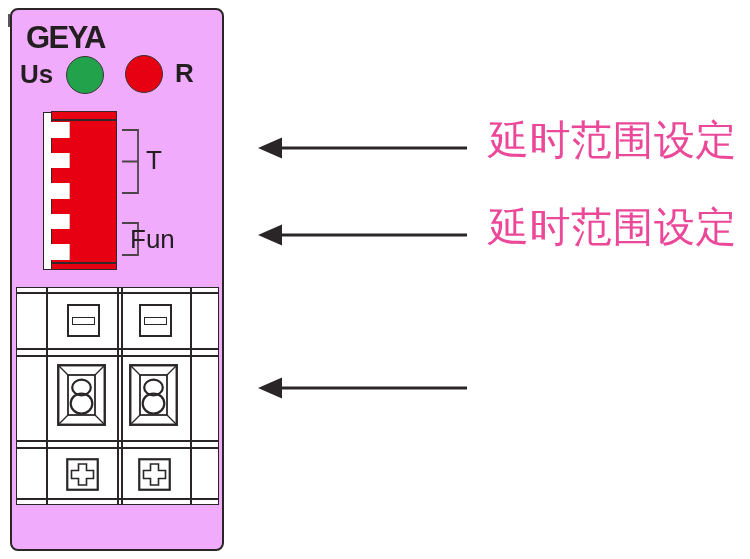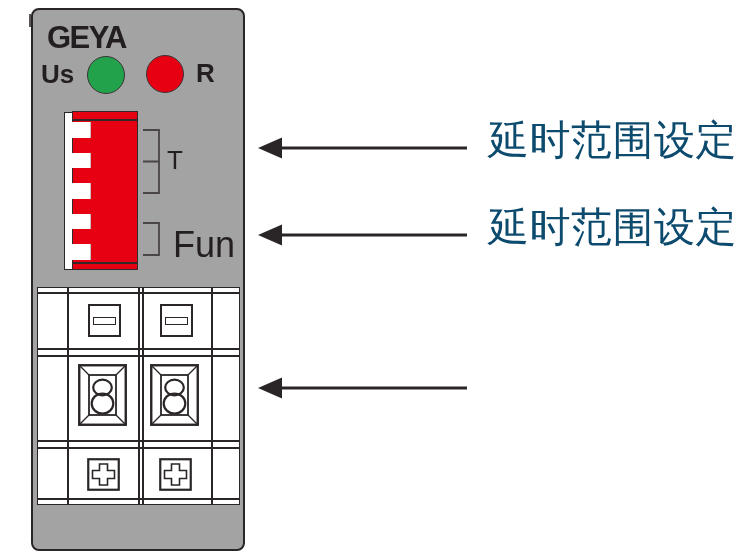--- a/index.html
+++ b/index.html
@@ -5,21 +5,21 @@
   html,body{margin:0;padding:0;}
   body{
     width:750px;height:559px;position:relative;background:#ffffff;
     font-family:"Liberation Sans", sans-serif;overflow:hidden;
   }
   .stage{position:absolute;inset:0;}
 
   
   .device{
     position:absolute;left:10px;top:8px;width:214px;height:543px;
-    border:2.5px solid #2A2627;border-radius:8px;background:#a3a3a3;box-sizing:border-box;margin-left:21px;
+    border:2.5px solid #2A2627;border-radius:8px;background:#f0abfc;box-sizing:border-box;
   }
   .din-tab{position:absolute;left:-4px;top:4px;width:2px;height:13px;background:#5a5556;}
 
   .logo{
     position:absolute;left:14px;top:12px;font-size:31px;font-weight:800;
     color:#231F20;letter-spacing:-1.5px;line-height:32px;
   }
   .led-label{position:absolute;font-size:26px;color:#231F20;line-height:28px;font-weight:bold;}
   .led{position:absolute;width:38px;height:38px;border-radius:50%;box-sizing:border-box;border:1.5px solid #3a3536;}
   .led.green{left:54px;top:46px;background:#21A24B;}
@@ -35,21 +35,21 @@
   .dip-body{
     position:absolute;left:39px;top:101px;width:66px;height:159px;
     background:#E60012;border:1.5px solid #33272A;box-sizing:border-box;
   }
   .dip-line{position:absolute;left:0;width:100%;height:1.5px;background:#33272A;}
   .dip-line.top{top:7px;}
   .dip-line.bottom{top:150px;}
   .dip-switch{position:absolute;left:39px;width:19px;height:15.5px;background:#fff;border-right:1px solid #c8c0c0;box-sizing:border-box;}
   .bracket{position:absolute;}
   .lbl-t{position:absolute;left:134px;top:135px;font-size:26px;color:#231F20;}
-  .lbl-fun{position:absolute;left:140px;top:214px;font-size:36px;color:#231F20;}
+  .lbl-fun{position:absolute;left:118px;top:214px;font-size:26px;color:#231F20;}
 
   
   .tblock{
     position:absolute;left:4px;top:277px;width:203px;height:218px;
     border:1.8px solid #2A2627;box-sizing:border-box;background:#fff;
   }
   .hline{position:absolute;left:0;width:100%;height:1.6px;background:#2A2627;}
   .vline{position:absolute;top:0;height:100%;width:1.6px;background:#2A2627;}
 
   .screw-slot{
@@ -67,21 +67,21 @@
     position:absolute;left:8px;top:496px;font-size:29px;color:#413C3D;
     letter-spacing:0.5px;line-height:32px;
   }
 
   
   .arrow{position:absolute;left:257px;width:212px;height:26px;}
   .arrow-1{top:135px;}
   .arrow-2{top:222px;}
   .arrow-3{top:375px;}
   .ann-label{
-    position:absolute;left:488px;font-size:41px;color:#0c4a6e;
+    position:absolute;left:488px;font-size:41px;color:#ec4899;
     letter-spacing:0.5px;line-height:46px;font-weight:500;white-space:nowrap;
   }
   .ann-1{top:117px;}
   .ann-2{top:204px;}
   .ann-3{top:360px;}
 </style>
 </head>
 <body>
 
 <div class="stage">

